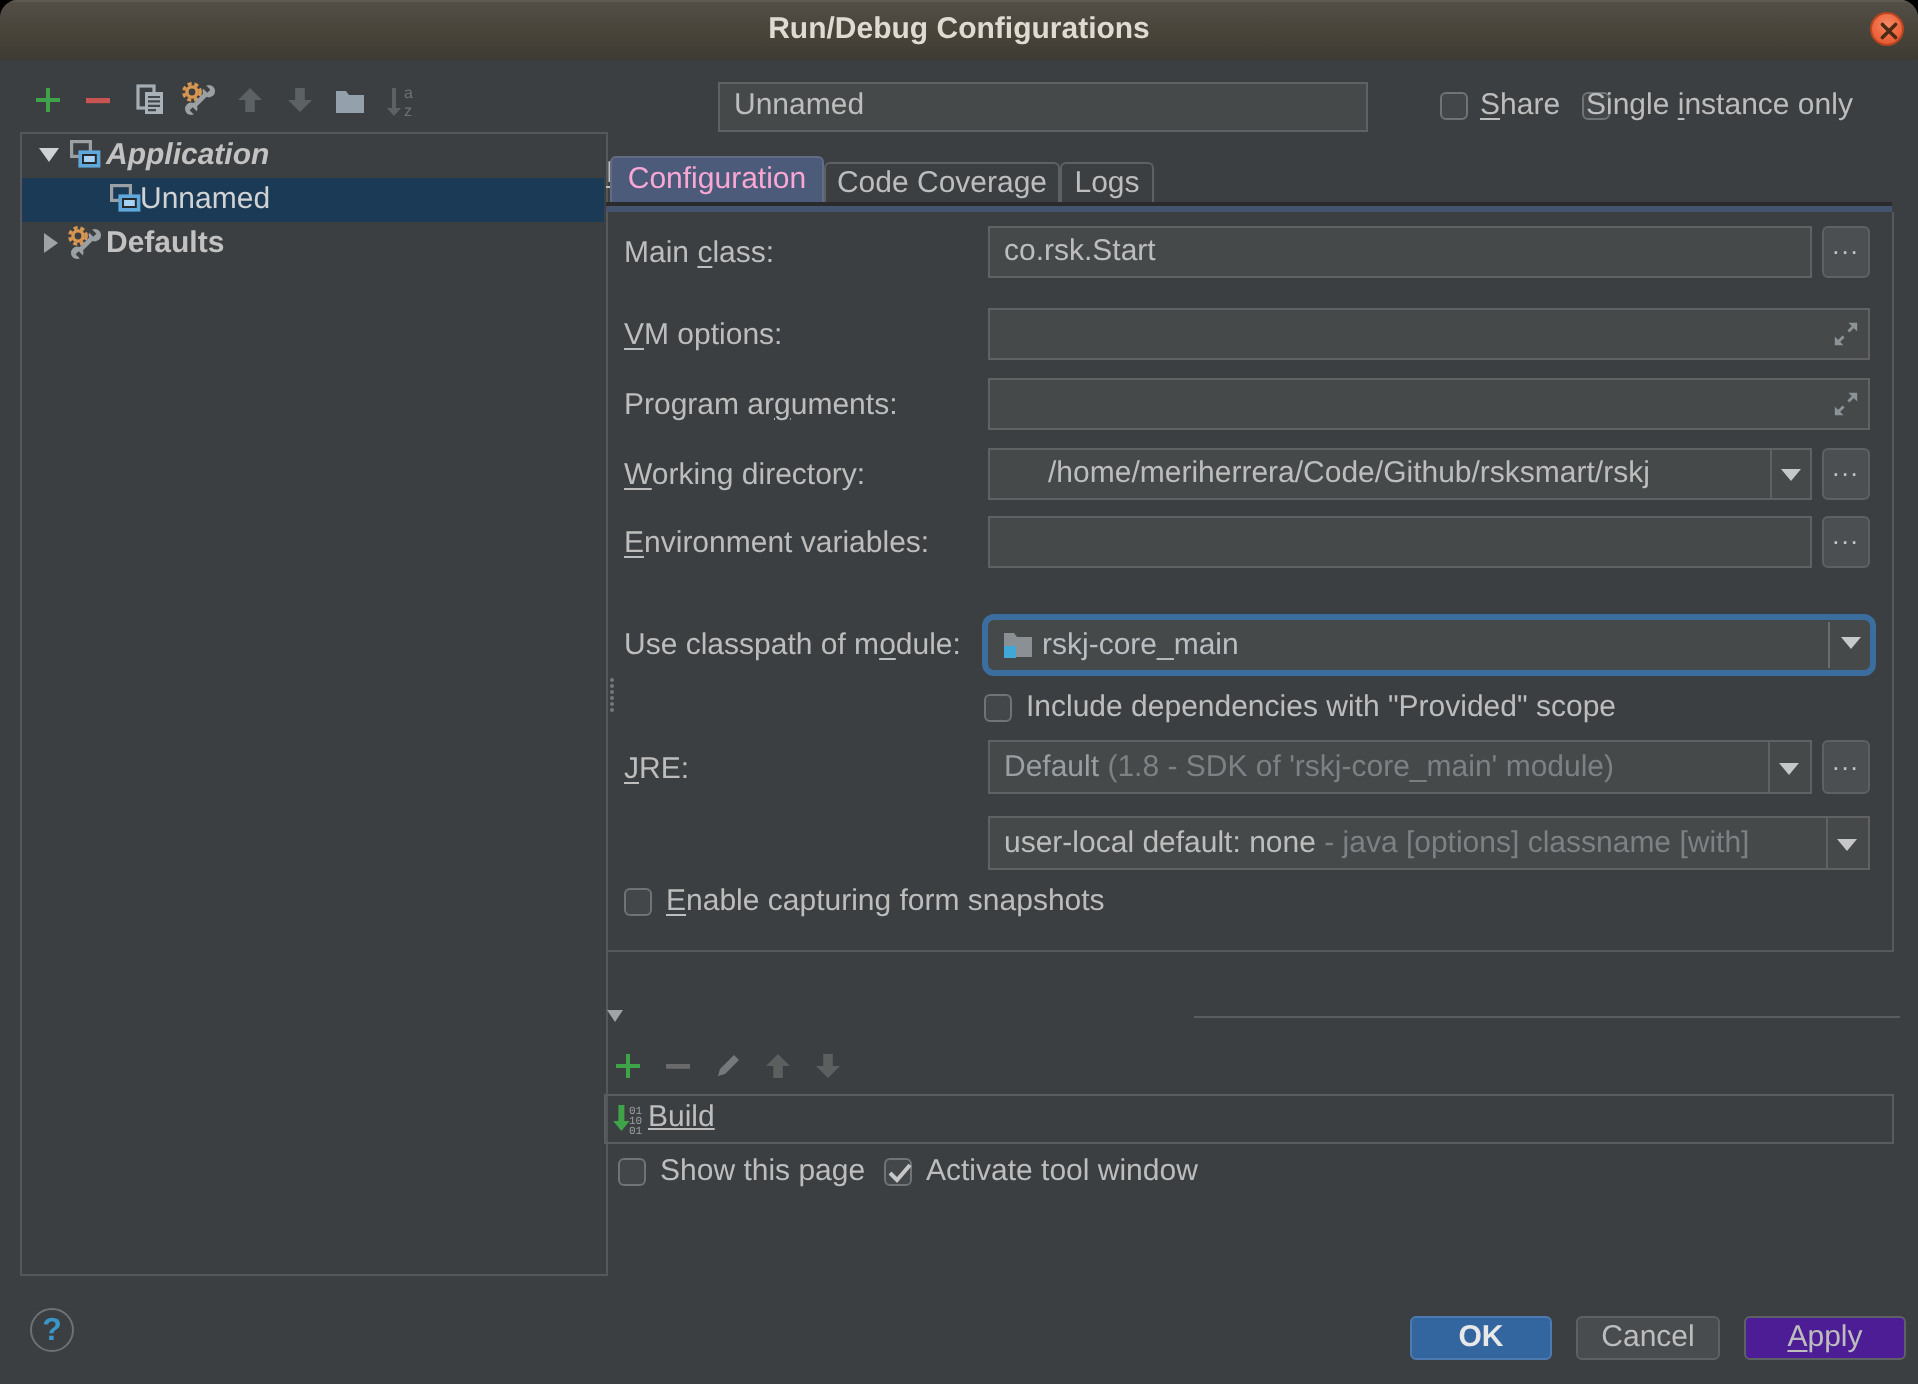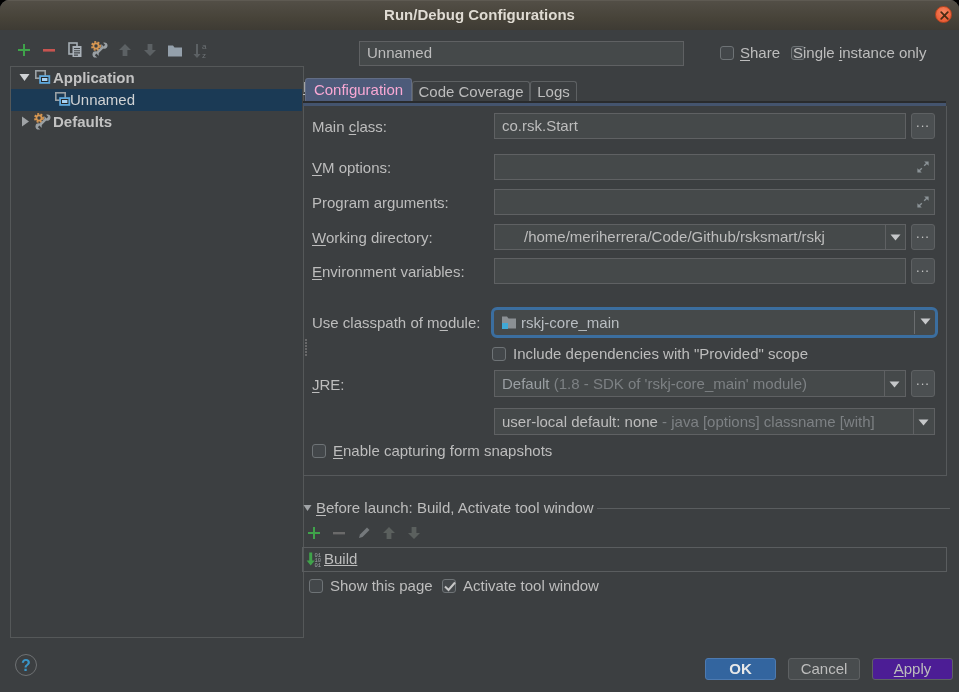--- a/index.html
+++ b/index.html
@@ -57,21 +57,21 @@
   <svg class="abs" style="left:167px;top:44px" width="16" height="13">
     <path d="M1 1.5h5l1.5 2H15v9H1z" fill="#94a0ab"></path>
   </svg>
   <svg class="abs" style="left:192px;top:42px" width="16" height="17">
     <path d="M5 1v10h2.6L4 15 0.4 11H3V1z" fill="#5c6164" transform="translate(1,1)"></path>
     <text x="10" y="7" fill="#6d7275" font-size="8" font-family="Liberation Sans">a</text>
     <text x="10" y="16" fill="#6d7275" font-size="8" font-family="Liberation Sans">z</text>
   </svg>
 
   <div class="abs" style="left:10px;top:66px;width:294px;height:572px;border:1px solid #555859;"></div>
-  <div class="tree-row" style="top:67px;">
+  <div class="tree-row" style="top:67px;font-style:italic;">
     <svg class="abs" style="left:8px;top:6px" width="11" height="9">
         <path d="M0.5 1h10L5.5 8z" fill="#cfd2d4"></path>
       </svg>
     <svg class="abs" style="left:23px;top:2px" width="18" height="18">
       <rect x="1.8" y="1.8" width="9.4" height="7.4" fill="none" stroke="#9aa0a4" stroke-width="1.6"></rect>
       <rect x="5.2" y="6.2" width="11" height="8.6" fill="#5fa8dc"></rect>
       <rect x="7" y="8" width="7.4" height="5" fill="#26282a"></rect>
       <rect x="8" y="9" width="5.4" height="3" fill="#a8d2f4"></rect>
     </svg>
     <span class="abs" style="left:42px;top:2px;">Application</span>
@@ -186,21 +186,20 @@
   <svg class="abs" style="left:918px;top:419px" width="11" height="7">
       <path d="M0.5 0.5h10L5.5 6.5z" fill="#c5c7c9"></path>
     </svg>
 
   <div class="cb" style="left:312px;top:444px;"></div>
   <div class="lb" style="left:333px;top:442px;"><u>E</u>nable capturing form snapshots</div>
 
   <svg class="abs" style="left:303px;top:504px" width="9" height="8">
       <path d="M0.5 1h8L4.5 7z" fill="#9fa3a6"></path>
     </svg>
-  <div class="lb" style="left:316px;top:499px;"><u>B</u>efore launch: Build, Activate tool window</div>
   <div class="abs" style="left:597px;top:508px;width:353px;height:1px;background:#5a5d5f;"></div>
 
   <svg class="abs" style="left:307px;top:526px" width="14" height="14">
       <path d="M6 1h2v5h5v2H8v5H6V8H1V6h5z" fill="#3fa34a"></path>
     </svg>
   <svg class="abs" style="left:332px;top:526px" width="14" height="14">
       <rect x="1" y="6" width="12" height="2.4" fill="#6a6a6a"></rect>
     </svg>
   <svg class="abs" style="left:357px;top:526px" width="14" height="14">
       <path d="M2 12l1-3.5 7-7 2.5 2.5-7 7z" fill="#75797c"></path>

